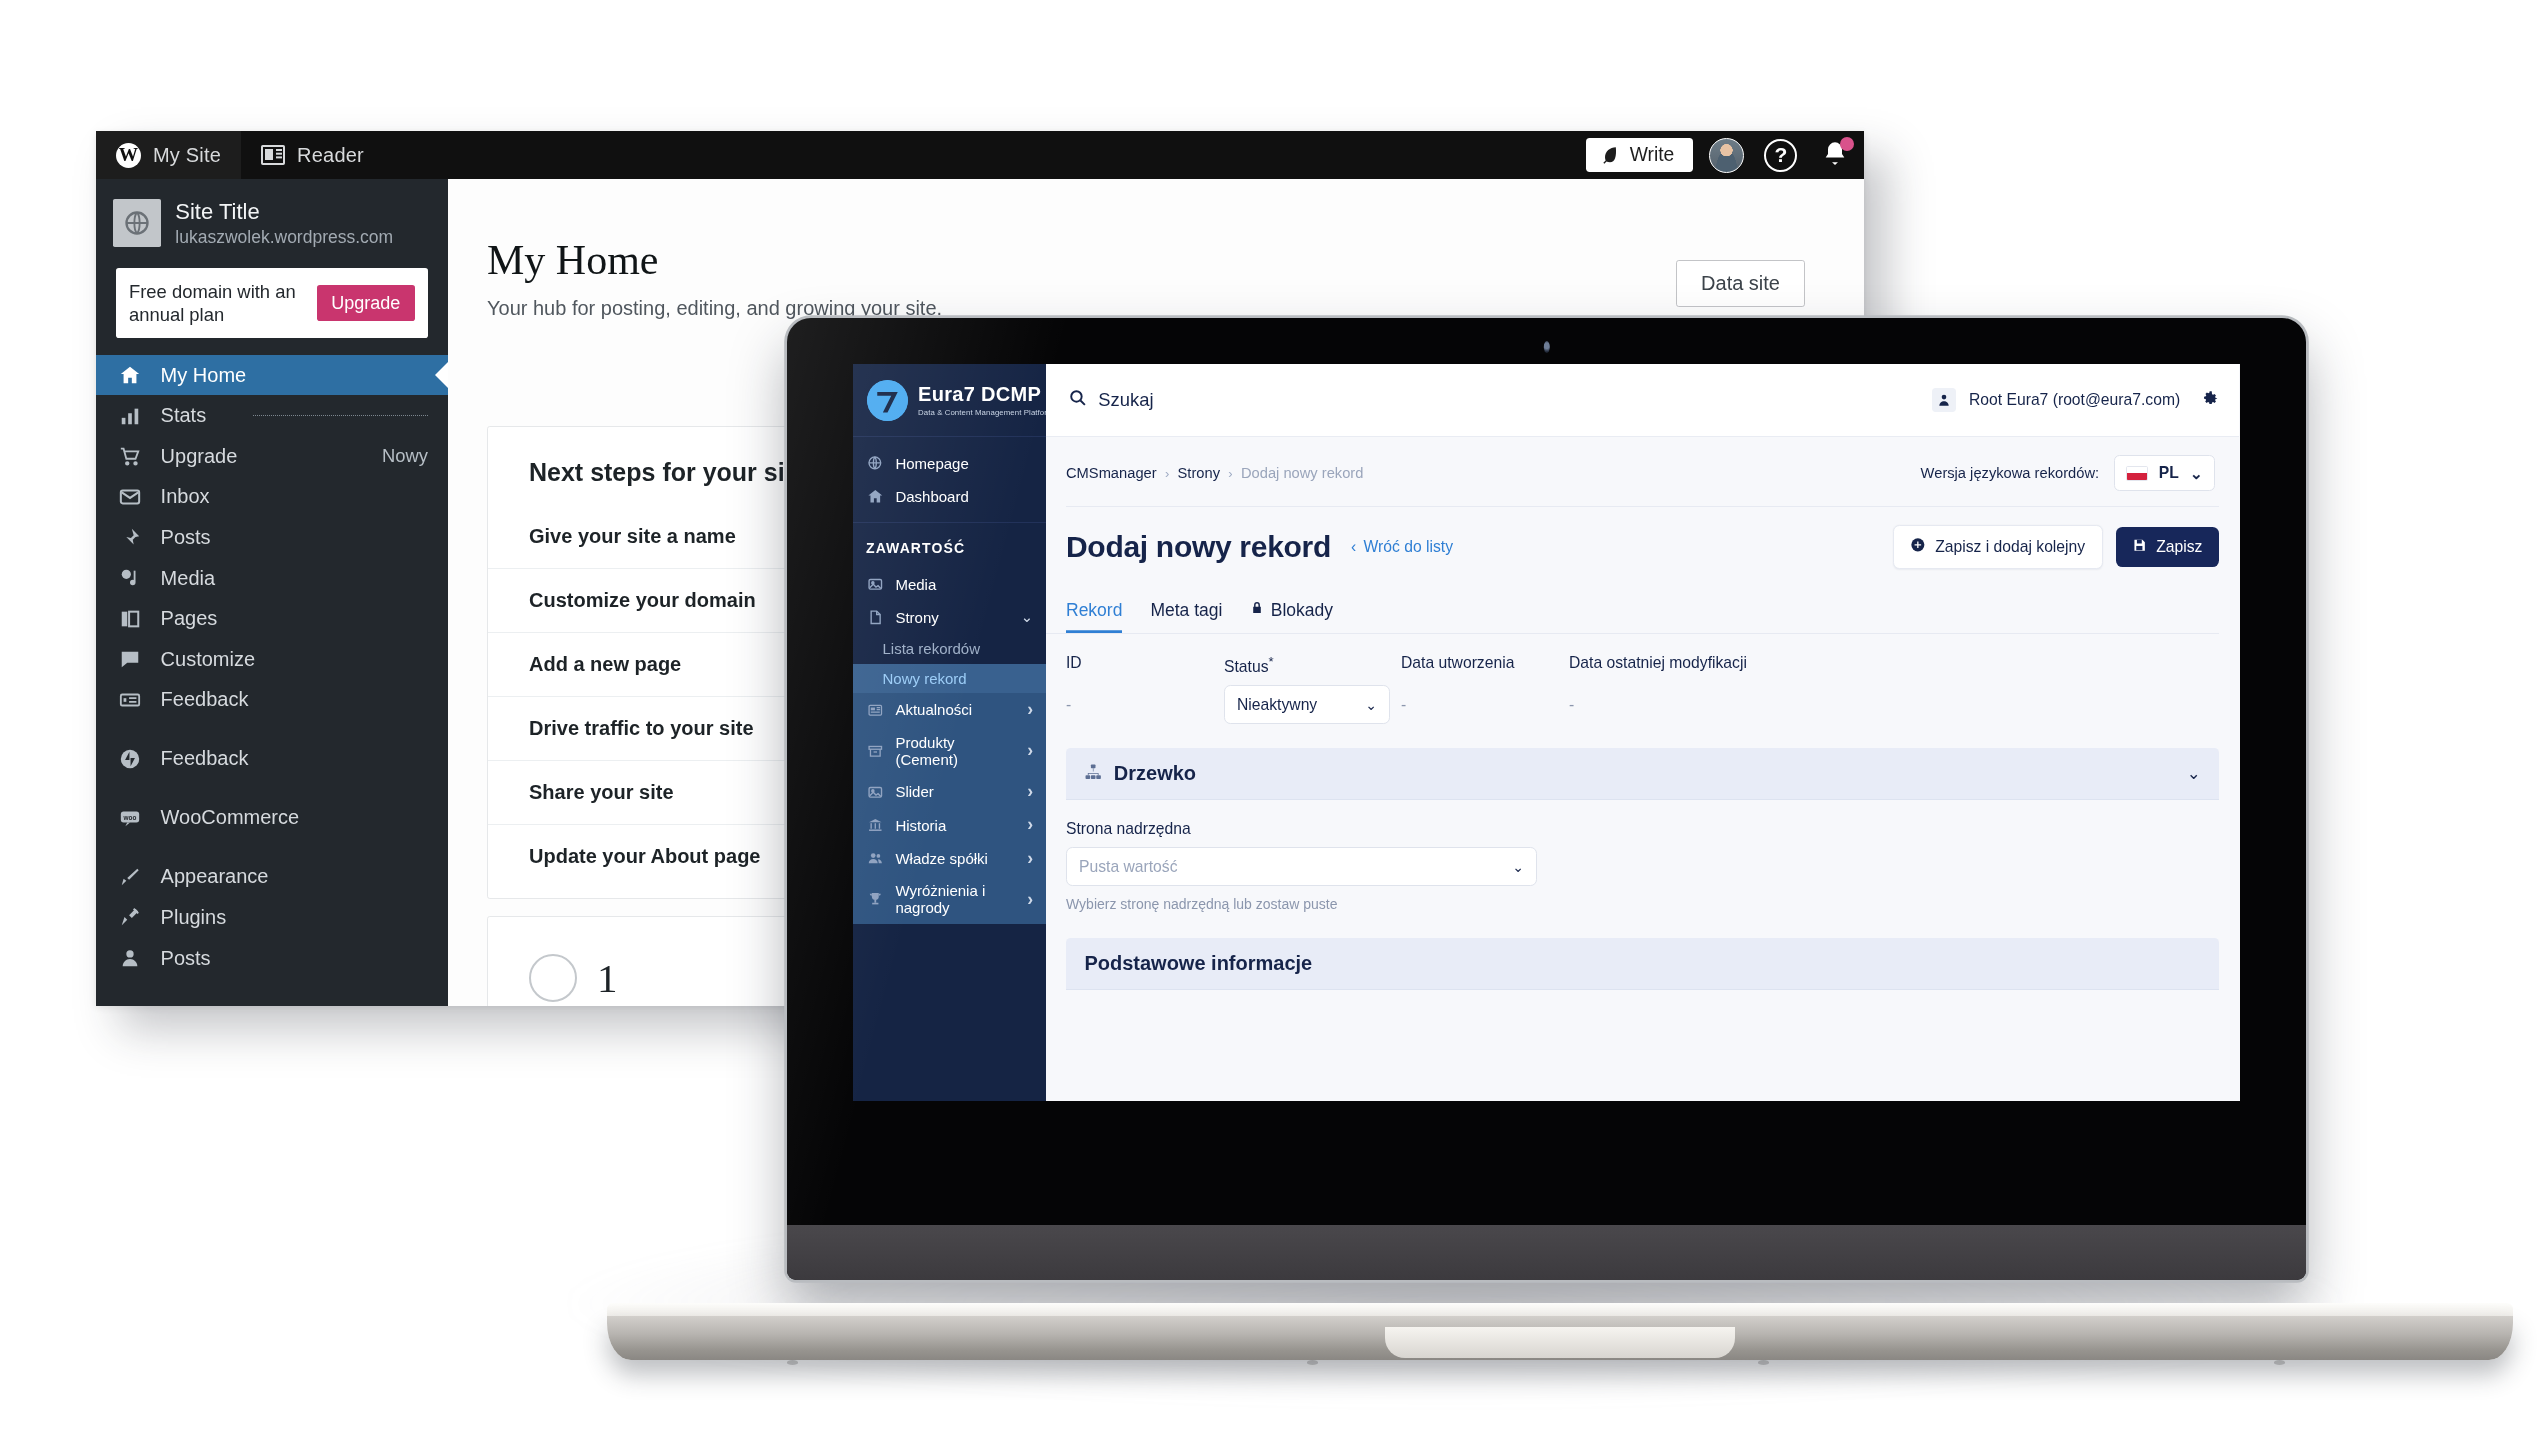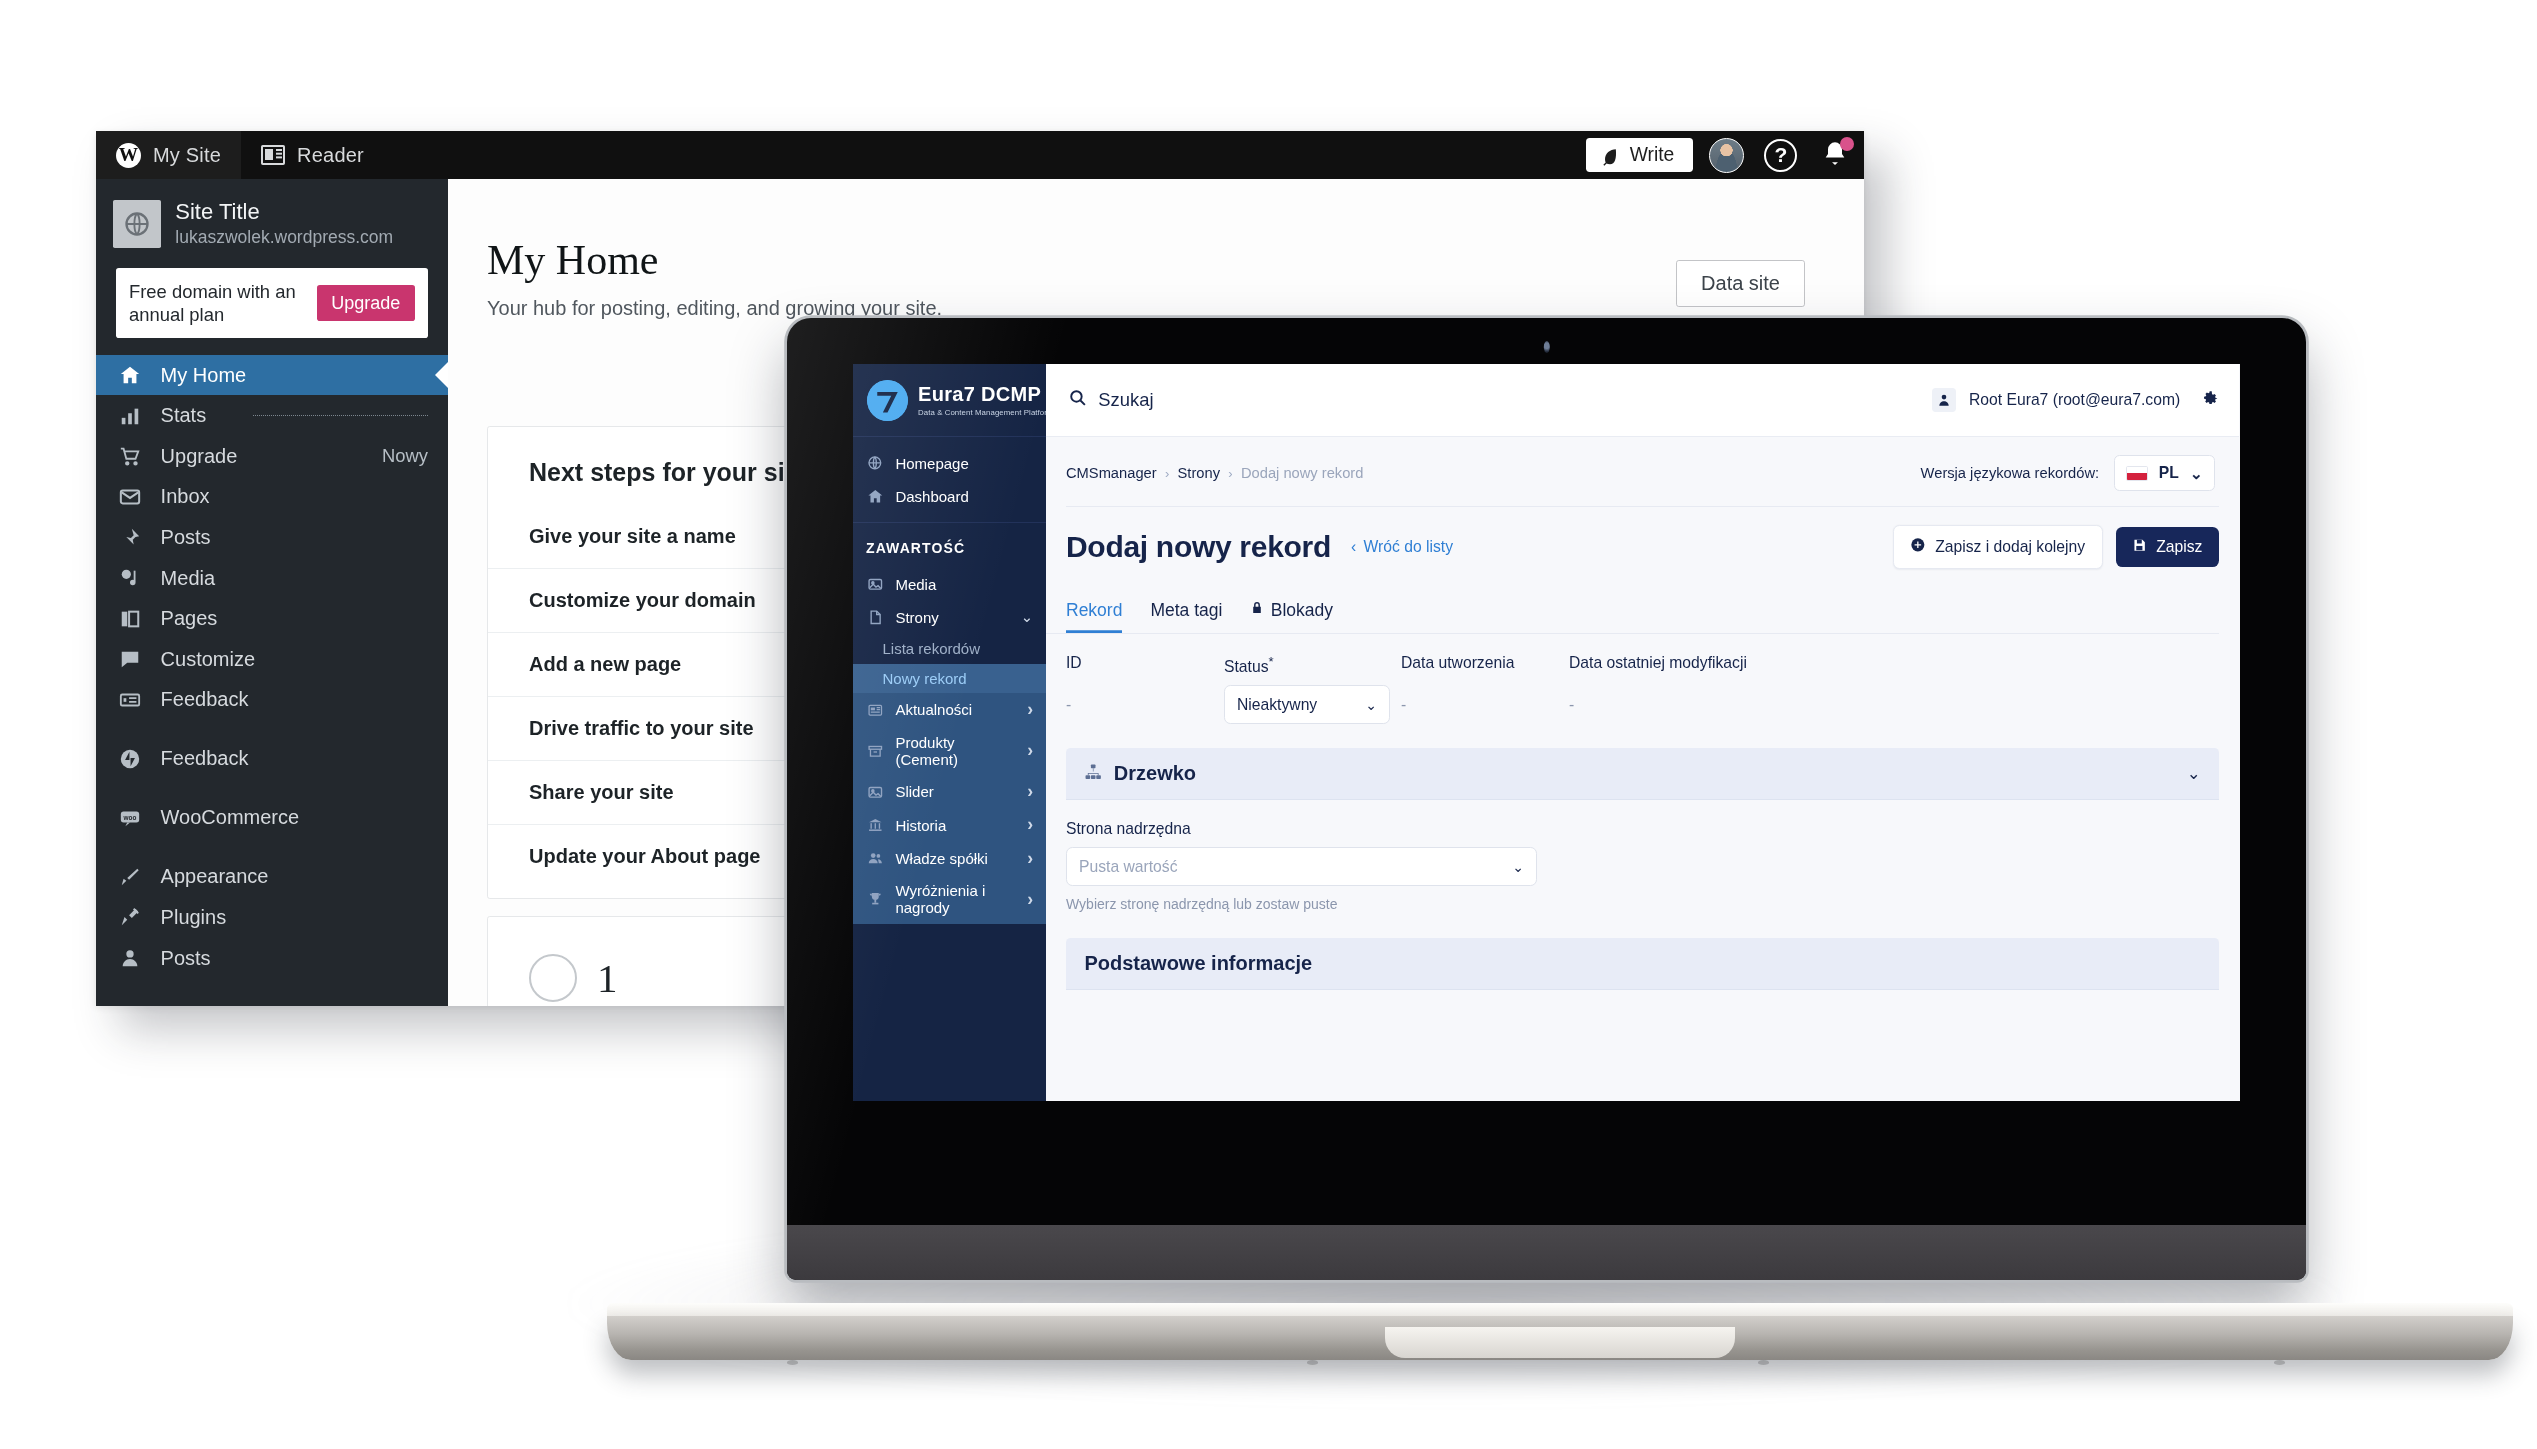--- a/index.html
+++ b/index.html
@@ -40,21 +40,21 @@
     font-family:"Liberation Serif", serif; line-height:1;
   }
   .wp-reader-ico{
     width:24px;height:19.3px;border:2.3px solid #d8dadc;border-radius:1.8px;position:relative;
   }
   .wp-reader-ico:before{content:"";position:absolute;left:1.8px;top:1.8px;width:8.3px;height:11px;background:#d8dadc;}
   .wp-reader-ico:after{content:"";position:absolute;left:13px;top:1.8px;width:6.4px;height:1.8px;background:#d8dadc;
     box-shadow:0 3.7px 0 #d8dadc, 0 7.4px 0 #d8dadc;}
   .wp-mast-right{ margin-left:auto; display:flex; align-items:center; gap:0; padding-right:14.7px;}
   .wp-write-btn{
-    display:flex;align-items:flex-end;gap:10px;background:#fff;color:#1d1d1d;
+    display:flex;align-items:flex-start;gap:10px;background:#fff;color:#1d1d1d;
     border-radius:3.7px;padding:6.4px 18.4px 6.4px 14px;font-size:19.3px;margin-right:16.6px;
   }
   .feather{width:20px;height:20px;position:relative;}
   .wp-avatar{
     width:35px;height:35px;border-radius:50%;margin-right:20px;
     background:
       radial-gradient(circle at 50% 34%, #e8c3a4 0 22%, rgba(0,0,0,0) 23%),
       radial-gradient(ellipse at 50% 100%, #4d6070 0 46%, rgba(0,0,0,0) 47%),
       linear-gradient(#6d7c87,#55616c);
     border:1.8px solid #fff; overflow:hidden;
@@ -63,21 +63,21 @@
     width:33px;height:33px;border-radius:50%;border:2.8px solid #fff;color:#fff;
     display:flex;align-items:center;justify-content:center;font-size:21px;font-weight:700;margin-right:24px;
   }
   .wp-bell{position:relative;width:28px;height:31px;}
   .wp-bell-dot{position:absolute;right:-4.6px;top:-2.8px;width:14px;height:14px;border-radius:50%;background:#d9528b;}
 
   
   .wp-sidebar{
     position:absolute; left:0; top:48px; width:352px; height:827px; background:#23282d;
   }
-  .wp-site-head{ display:flex; align-items:flex-end; gap:14.7px; padding:20px 16.6px 14.7px 16.6px; }
+  .wp-site-head{ display:flex; align-items:flex-start; gap:14.7px; padding:20px 16.6px 14.7px 16.6px; }
   .wp-site-thumb{ width:48px;height:48px;background:#c2c6ca;border-radius:1.8px;display:flex;align-items:center;justify-content:center;}
   .wp-site-thumb svg{width:28px;height:28px;}
   .wp-site-title{ color:#f3f5f6; font-size:22px; line-height:1.15;}
   .wp-site-url{ color:#a2aab2; font-size:17.5px; margin-top:2.8px;}
   .wp-upgrade-card{
     margin:5.5px 20px 16.6px 20px; background:#fff; border-radius:2.8px; padding:12px 13px;
     display:flex;align-items:center;justify-content:space-between;gap:11px;
   }
   .wp-upgrade-text{ color:#23282d; font-size:18.4px; line-height:1.25; max-width:198px;}
   .wp-upgrade-btn{ background:#c9356e;color:#fff;font-size:18px;border-radius:2.8px;padding:7.4px 14.7px;white-space:nowrap;}

